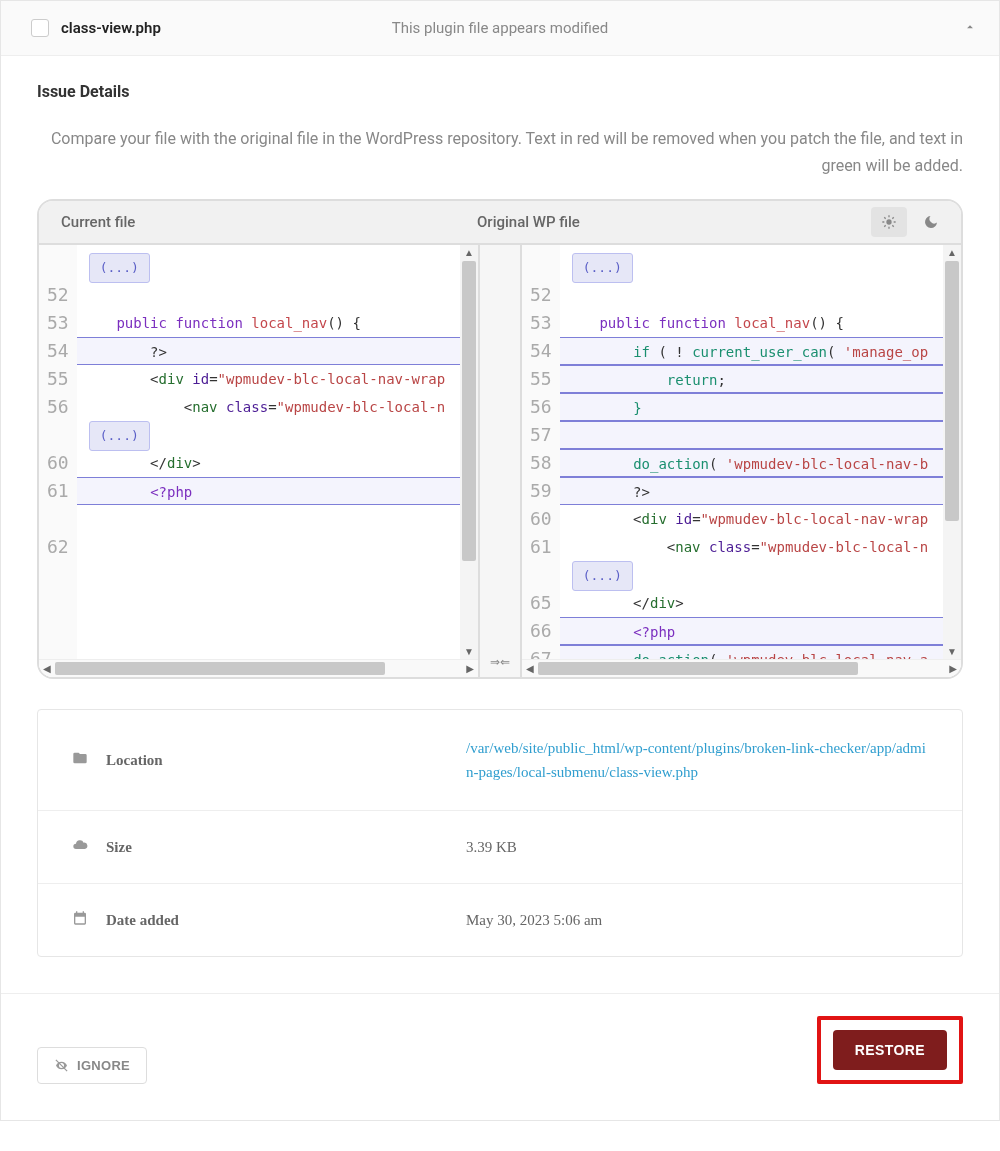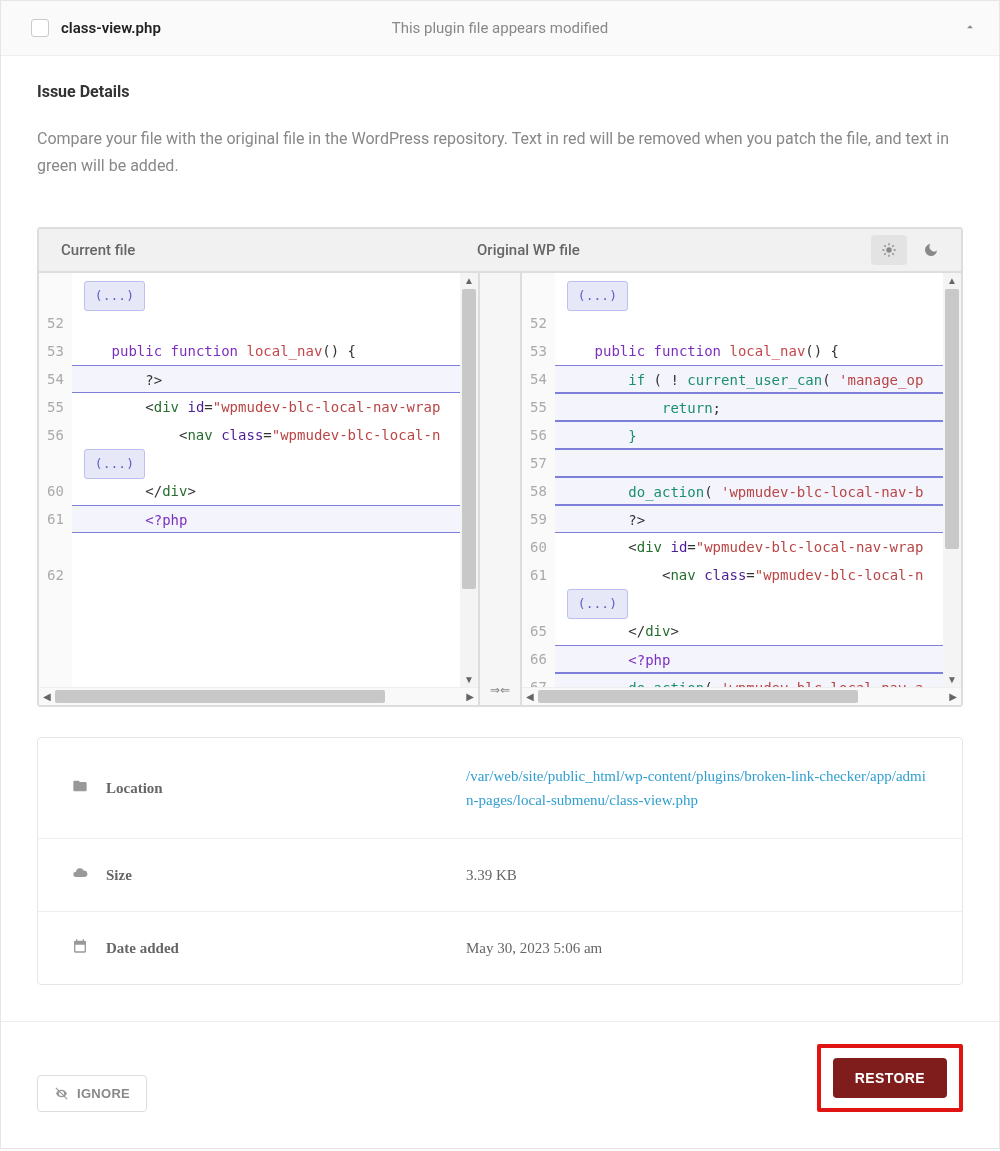--- a/index.html
+++ b/index.html
@@ -6,36 +6,36 @@
   body { font-family: -apple-system, BlinkMacSystemFont, "Segoe UI", Roboto, Helvetica, Arial, sans-serif; background: #fff; width: 1000px; color: #333; }
   .outer { border: 1px solid #e6e6e6; background: #fff; }
   .header-row { display: flex; align-items: center; padding: 18px 30px; background: #fafafa; border-bottom: 1px solid #eee; position: relative; }
   .checkbox { width: 18px; height: 18px; border: 1px solid #ccc; border-radius: 3px; background: #fff; margin-right: 12px; }
   .filename { font-weight: 600; font-size: 15px; color: #222; }
   .header-msg { position: absolute; left: 50%; transform: translateX(-50%); color: #888; font-size: 15px; }
   .chevron { position: absolute; right: 22px; color: #888; cursor: pointer; }
   .chevron svg { width: 14px; height: 14px; fill: #888; }
   .content { padding: 26px 36px 16px 36px; }
   h3.issue { font-size: 16px; font-weight: 700; color: #333; margin-bottom: 24px; }
-  .desc { font-size: 16px; color: #888; line-height: 1.7; margin-bottom: 48px; }
-  .diff-wrap { border: 2px solid #ddd; border-radius: 4px; overflow: hidden; margin-bottom: 30px; }
+  .desc { font-size: 16px; color: #888; line-height: 1.7; margin-bottom: 20px; text-align: right; }
+  .diff-wrap { border: 2px solid #ddd; border-radius: 16px; overflow: hidden; margin-bottom: 30px; }
   .diff-head { display: flex; background: #f1f1f1; border-bottom: 2px solid #ddd; height: 44px; align-items: center; }
   .diff-head .col { flex: 1; padding: 0 22px; font-size: 15px; color: #666; font-weight: 500; }
   .theme-btns { display: flex; padding-right: 12px; gap: 6px; }
   .theme-btn { width: 36px; height: 30px; border-radius: 4px; display:flex; align-items:center; justify-content:center; cursor:pointer; }
   .theme-btn.active { background: #e3e3e3; }
   .theme-btn svg { width:16px; height:16px; fill:#888; }
   .diff-body { display: flex; height: 432px; background: #fff; }
   .pane { flex: 1; position: relative; display:flex; flex-direction:column; }
   .pane.left { border-right: 2px solid #ddd; }
   .gutter-mid { width: 42px; background: #f6f6f6; border-right: 2px solid #ddd; position:relative; }
   .gutter-mid .arrows { position:absolute; bottom:8px; left:50%; transform:translateX(-50%); font-size:12px; color:#888; }
   .code-scroll { flex:1; overflow:hidden; position:relative; }
   .code-inner { display:flex; height:100%; }
-  .linenos { background:#fafafa; padding: 8px 0; font-family: ui-monospace, SFMono-Regular, Menlo, Consolas, monospace; font-size:14px; color:#aaa; text-align:right; min-width:30px; }
+  .linenos { background:#fafafa; padding: 8px 0; font-family: ui-monospace, SFMono-Regular, Menlo, Consolas, monospace; font-size:18px; color:#aaa; text-align:right; min-width:30px; }
   .linenos div { padding: 0 8px; height:28px; line-height:28px; }
   .code { flex:1; font-family: ui-monospace, SFMono-Regular, Menlo, Consolas, monospace; font-size:14px; padding:8px 0; overflow:hidden; position:relative; }
   .code .line { height:28px; line-height:28px; white-space: pre; padding-left:6px; }
   .code .fold { display:inline-block; background:#e6e7f7; border:1px solid #bcbff0; color:#5b5fc7; padding:0 10px; border-radius:3px; font-size:13px; margin-left:6px; cursor:pointer; }
   .code .hl-mod { border-top:1px solid #7e7fd8; border-bottom:1px solid #7e7fd8; background:#f4f4fd; }
   .kw { color:#7b2fbf; } .fn{ color:#c4474c; } .tag{ color:#256e2e; } .attr{ color:#4c1d95;margin-top:8px; } .str{ color:#b94545; } .add{ color:#1a8f6f; }
   .vscroll { width:18px; background:#f4f4f4; position:relative; }
   .vscroll .thumb { position:absolute; left:2px; right:2px; background:#c8c8c8; border-radius:2px; }
   .vscroll .arrow { position:absolute; left:0; right:0; text-align:center; font-size:10px; color:#666; }
   .hscroll { height:18px; background:#f9f9f9; border-top:1px solid #eee; position:relative; }

